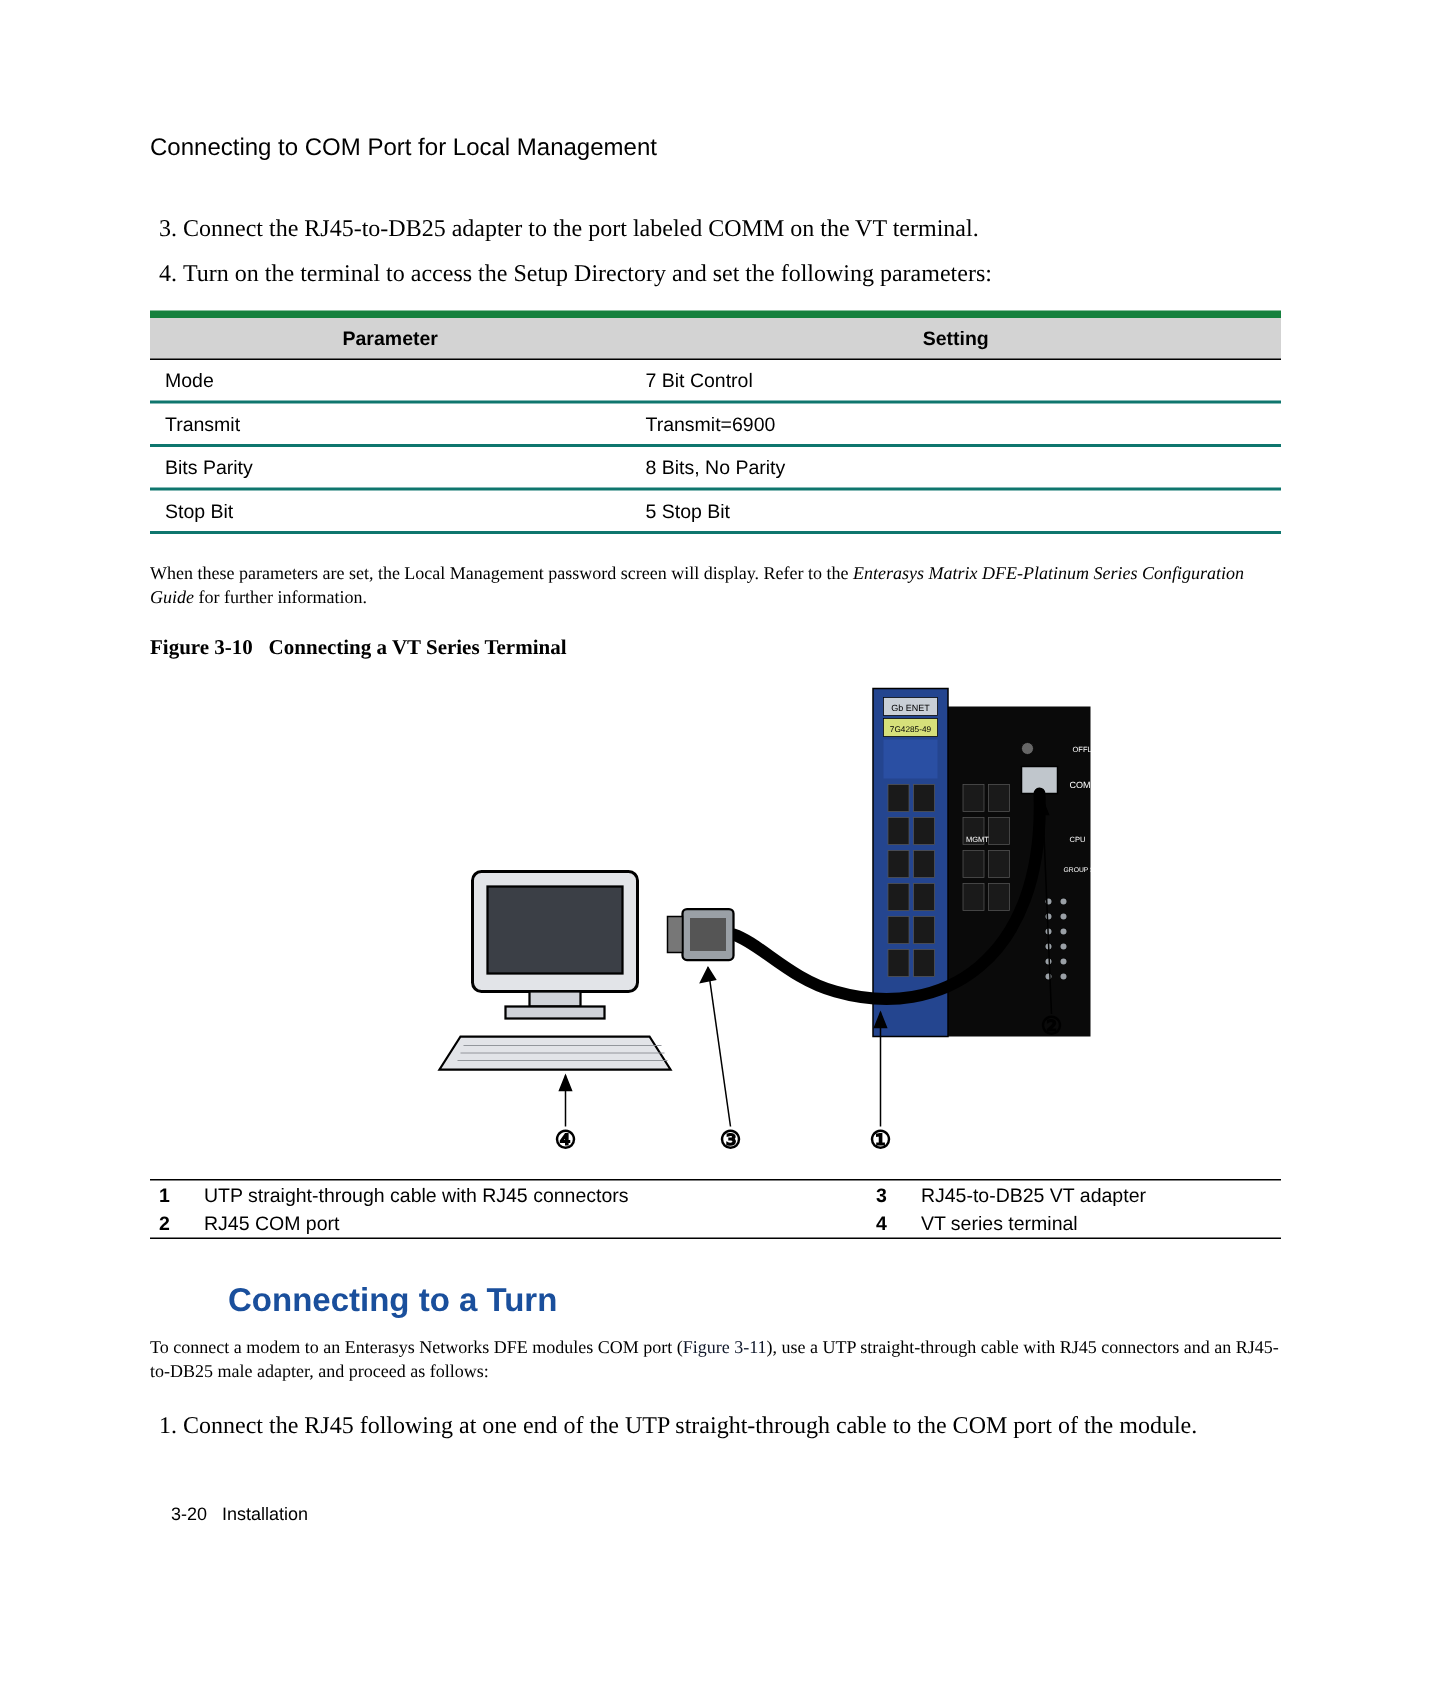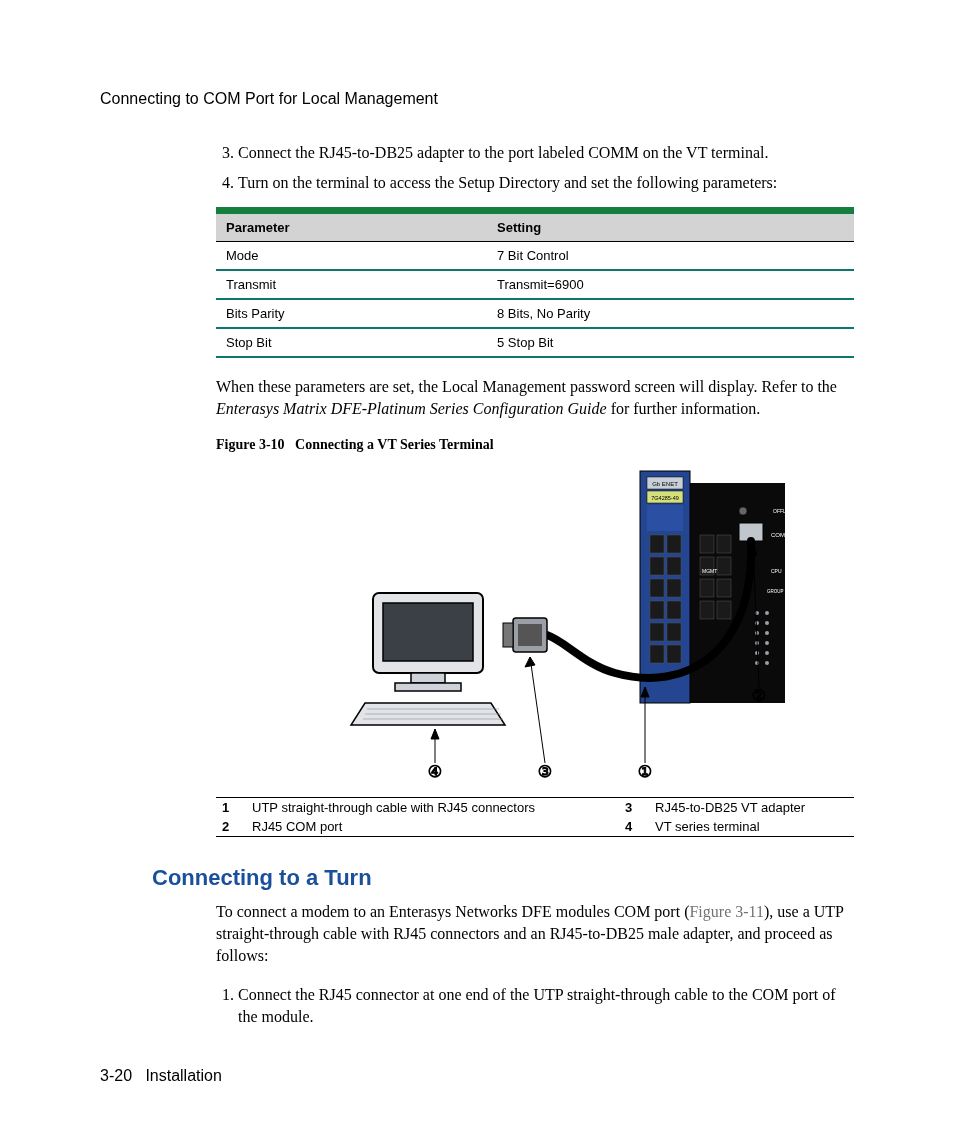--- a/index.html
+++ b/index.html
@@ -16,52 +16,51 @@
     width: 954px;
     position: relative;
   }
   .running-header {
     font-family: Arial, Helvetica, sans-serif;
     font-size: 16px;
     color: #000;
     margin-bottom: 34px;
   }
   .body-col {
-    margin-left: 116px; 
   }
   ol.steps {
     margin: 0 0 14px 0;
     padding-left: 22px;
   }
   ol.steps li {
     font-size: 16px;
     line-height: 1.35;
     margin-bottom: 8px;
   }
   table.param-table {
     width: 100%;
     border-collapse: collapse;
     margin: 10px 0 18px 0;
     font-family: Arial, Helvetica, sans-serif;
     font-size: 13px;
   }
   table.param-table th {
     background: #d3d3d3;
-    text-align: left;
+    text-align: center;
     font-weight: bold;
     padding: 6px 10px;
-    border-top: 7px solid #15803d;
+    border-top: 5px solid #15803d;
     border-bottom: 1px solid #000;
   }
   table.param-table td {
     padding: 6px 10px;
     border-bottom: 2px solid #0f766e;
   }
   p.body-text {
-    font-size: 16px;
+    font-size: 12px;
     line-height: 1.35;
     margin: 0 0 18px 0;
   }
   em.guide { font-style: italic; }
   .fig-caption {
     font-family: Liberation Serif, serif;
     font-size: 14px;
     font-weight: bold;
     margin: 8px 0 10px 0;
   }
@@ -83,25 +82,26 @@
   .legend-table tr:first-child td { border-top: 1px solid #000; }
   .legend-table tr:last-child td { border-bottom: 1px solid #000; }
   .legend-num { font-weight: bold; width: 18px; }
   h2.section-heading {
     font-family: Arial, Helvetica, sans-serif;
     font-size: 22px;
     font-weight: bold;
     color: #1a4f9c;
     margin: 28px 0 10px 52px;
   }
-  a.xref { color: #737373; text-decoration: none; }
+  a.xref { color: #0f172a; text-decoration: none; }
   .footer {
     font-family: Arial, Helvetica, sans-serif;
-    font-size: 16px;
+    font-size: 12px;
     margin-top: 40px;
+    margin-left: 14px;
   }
   
   svg text { font-family: Arial, Helvetica, sans-serif; }
 </style>
 </head>
 <body>
 
 <div class="page">
 
   <div class="running-header">Connecting to COM Port for Local Management</div>
@@ -282,21 +282,21 @@
   </div>
 
   <h2 class="section-heading">Connecting to a Turn</h2>
 
   <div class="body-col">
     <p class="body-text">
       <span>To connect a modem to an Enterasys Networks DFE modules COM port (</span><a href="#" class="xref">Figure 3-11</a><span>), use a UTP straight-through cable with RJ45 connectors and an RJ45-to-DB25 male adapter, and proceed as follows:</span>
     </p>
 
     <ol class="steps" start="1">
-      <li>Connect the RJ45 connector at one end of the UTP straight-through cable to the COM port of the module.</li>
+      <li>Connect the RJ45 following at one end of the UTP straight-through cable to the COM port of the module.</li>
     </ol>
   </div>
 
   <div class="footer">
     <span>3-20</span>&nbsp;&nbsp;&nbsp;<span>Installation</span>
   </div>
 
 </div>
 
 </body></html>

